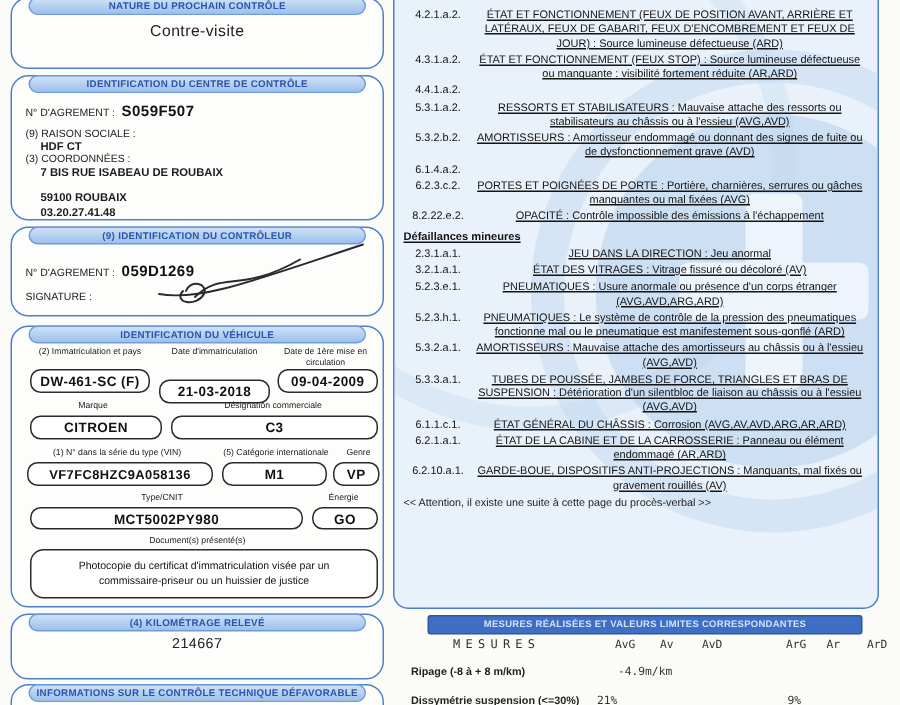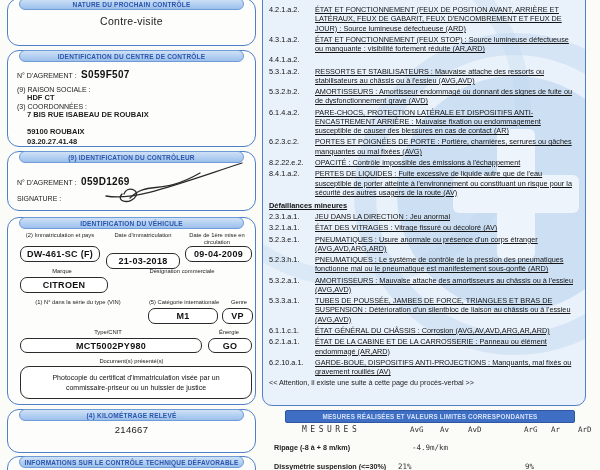--- a/index.html
+++ b/index.html
@@ -34,21 +34,21 @@
   }
   .docbox{font-size:7px;font-weight:normal;text-align:center;padding:0 10px;border-radius:9px;letter-spacing:0;line-height:1.4;}
   
   .rbox{
     position:absolute;left:262px;top:-12px;width:324px;height:418px;
     border:1.5px solid #4e80c8;border-radius:10px;background:#e9f1fa;
     overflow:hidden;box-sizing:border-box;
   }
   .rbox-content{position:relative;z-index:1;padding:16px 5px 0 6px;}
   .watermark{position:absolute;left:0;top:0;z-index:0;pointer-events:none;}
-  .defect-item{display:flex;font-size:7.3px;line-height:1.27;color:#141414;margin-bottom:2px;}
+  .defect-item{display:flex;font-size:7.3px;line-height:1.27;color:#141414;margin-bottom:2px;text-align:center;}
   .defect-code{flex:0 0 46px;}
   .defect-text{flex:1;padding-right:2px;text-decoration:underline;}
   .minor-header{font-weight:bold;text-decoration:underline;font-size:7.4px;margin:4px 0 2px;color:#111;}
   .continuation{font-size:7.2px;margin-top:2px;color:#222;}
   
   .measures{position:absolute;left:260px;top:405px;width:340px;height:65px;}
   .mbar{
     margin:5px auto 0;width:288px;background:#3f6ec5;color:#d3e2f6;
     font-size:6.3px;font-weight:bold;text-align:center;border-radius:2px;
     border:1px solid #2f56a0;padding:2px 0;letter-spacing:.2px;
@@ -114,24 +114,26 @@
     <div class="vlabel" style="left:6px;top:3px;width:92px;">(2) Immatriculation et pays</div>
     <div class="vlabel" style="left:98px;top:3px;width:74px;">Date d'immatriculation</div>
     <div class="vlabel" style="left:176px;top:3px;width:66px;">Date de 1ère mise en circulation</div>
     <div class="vbox" style="left:12px;top:17px;width:80px;height:16px;">DW-461-SC (F)</div>
     <div class="vbox" style="left:98px;top:24px;width:74px;height:16px;">21-03-2018</div>
     <div class="vbox" style="left:177px;top:17px;width:67px;height:16px;">09-04-2009</div>
 
     <div class="vlabel" style="left:12px;top:39px;width:84px;">Marque</div>
     <div class="vlabel" style="left:104px;top:39px;width:140px;">Désignation commerciale</div>
     <div class="vbox" style="left:12px;top:48px;width:88px;height:16px;">CITROEN</div>
+    <div class="vbox" style="left:106px;top:48px;width:138px;height:16px;">C3</div>
 
     <div class="vlabel" style="left:4px;top:70px;width:132px;">(1) N° dans la série du type (VIN)</div>
     <div class="vlabel" style="left:138px;top:70px;width:76px;">(5) Catégorie internationale</div>
     <div class="vlabel" style="left:218px;top:70px;width:26px;">Genre</div>
+    <div class="vbox" style="left:10px;top:79px;width:124px;height:16px;font-size:8.6px;">VF7FC8HZC9A058136</div>
     <div class="vbox" style="left:140px;top:79px;width:70px;height:16px;">M1</div>
     <div class="vbox" style="left:214px;top:79px;width:31px;height:16px;">VP</div>
 
     <div class="vlabel" style="left:40px;top:100px;width:120px;">Type/CNIT</div>
     <div class="vlabel" style="left:198px;top:100px;width:46px;">Énergie</div>
     <div class="vbox" style="left:12px;top:109px;width:182px;height:15px;">MCT5002PY980</div>
     <div class="vbox" style="left:200px;top:109px;width:44px;height:15px;">GO</div>
 
     <div class="vlabel" style="left:0;top:129px;width:100%;">Document(s) présenté(s)</div>
     <div class="vbox docbox" style="left:12px;top:137px;width:232px;height:33px;">Photocopie du certificat d'immatriculation visée par un commissaire-priseur ou un huissier de justice</div>
@@ -178,37 +180,32 @@
     <span class="defect-text">RESSORTS ET STABILISATEURS : Mauvaise attache des ressorts ou stabilisateurs au châssis ou à l'essieu (AVG,AVD)</span>
   </div>
 
   <div class="defect-item">
     <span class="defect-code">5.3.2.b.2.</span>
     <span class="defect-text">AMORTISSEURS : Amortisseur endommagé ou donnant des signes de fuite ou de dysfonctionnement grave (AVD)</span>
   </div>
 
   <div class="defect-item">
     <span class="defect-code">6.1.4.a.2.</span>
-    <span class="defect-text">PARE-CHOCS, PROTECTION LATÉRALE ET DISPOSITIFS ANTI-ENCASTREMENT ARRIÈRE : Mauvaise fixation ou endommagement susceptible de causer des blessures en cas de contact (AR)</span>
   </div>
 
   <div class="defect-item">
     <span class="defect-code">6.2.3.c.2.</span>
     <span class="defect-text">PORTES ET POIGNÉES DE PORTE : Portière, charnières, serrures ou gâches manquantes ou mal fixées (AVG)</span>
   </div>
 
   <div class="defect-item">
     <span class="defect-code">8.2.22.e.2.</span>
     <span class="defect-text">OPACITÉ : Contrôle impossible des émissions à l'échappement</span>
   </div>
 
-  <div class="defect-item">
-    <span class="defect-code">8.4.1.a.2.</span>
-    <span class="defect-text">PERTES DE LIQUIDES : Fuite excessive de liquide autre que de l'eau susceptible de porter atteinte à l'environnement ou constituant un risque pour la sécurité des autres usagers de la route (AV)</span>
-  </div>
 </div>
     <div class="minor-header">Défaillances mineures</div>
     <div>
   <div class="defect-item">
     <span class="defect-code">2.3.1.a.1.</span>
     <span class="defect-text">JEU DANS LA DIRECTION : Jeu anormal</span>
   </div>
 
   <div class="defect-item">
     <span class="defect-code">3.2.1.a.1.</span>

